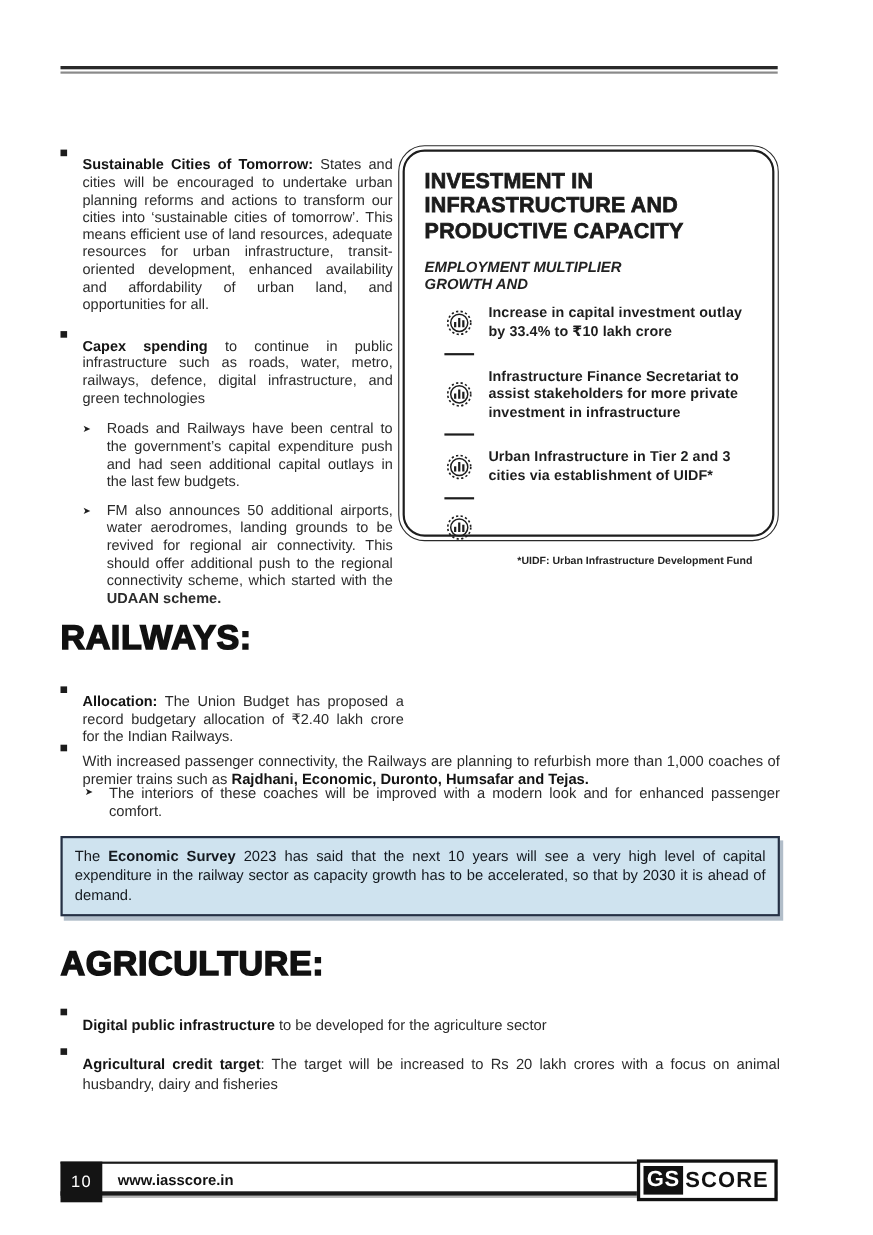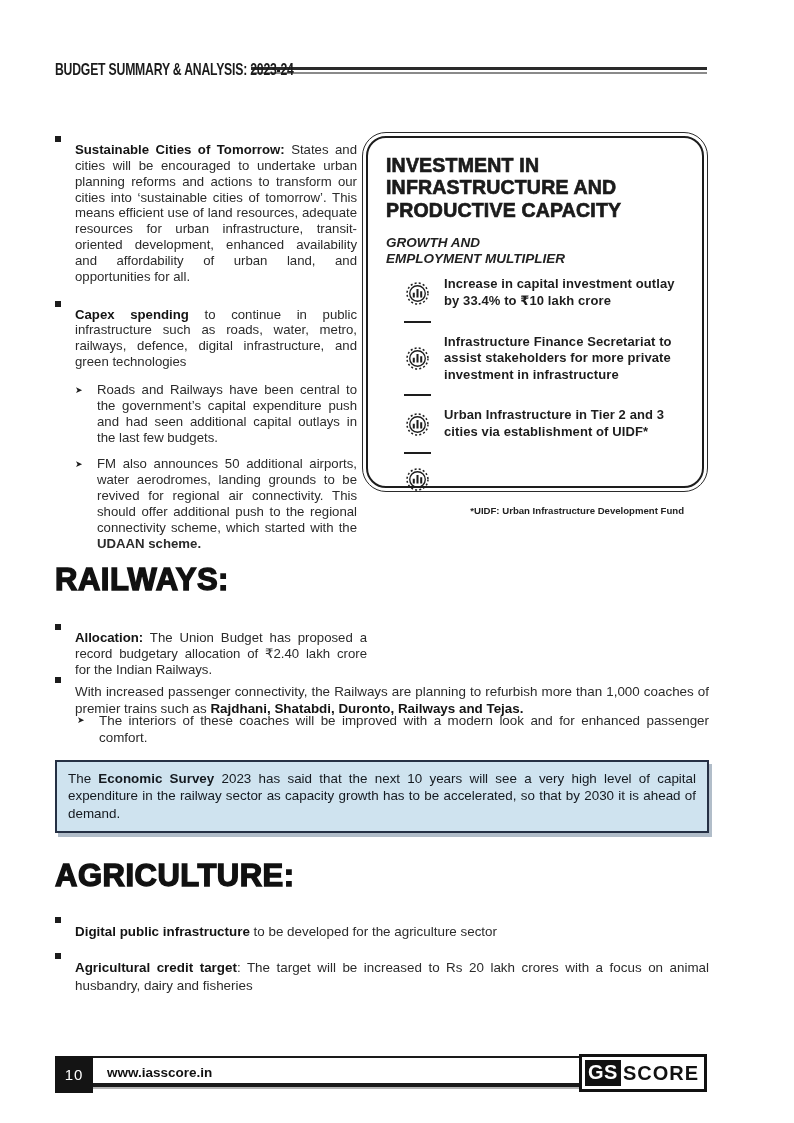--- a/index.html
+++ b/index.html
@@ -88,23 +88,20 @@
     position:absolute; right:0; top:-4px; height:38px;
     border:3px solid #111; background:#fff; display:flex; align-items:center; padding:2px 3px;
   }
   .logo-gs { background:#111; color:#fff; font-weight:700; font-size:20px; padding:1px 3px 2px 3px; letter-spacing:0.5px; }
   .logo-score { color:#111; font-weight:700; font-size:20px; letter-spacing:1px; padding:0 2px; }
 </style>
 </head>
 <body>
 
 <div class="header">
-  <div class="header-title-wrap">
-    <span class="header-title">BUDGET SUMMARY &amp; ANALYSIS: 2023-24</span>
-  </div>
   <div class="header-rule"></div>
 </div>
 
 <div class="left-col">
   <div class="bullet-row">
     <span class="sq-marker"></span>
     <p class="bullet-text"><b>Sustainable Cities of Tomorrow:</b><span> States and cities will be encouraged to undertake urban planning reforms and actions to transform our cities into ‘sustainable cities of tomorrow’. This means efficient use of land resources, adequate resources for urban infrastructure, transit-oriented development, enhanced availability and affordability of urban land, and opportunities for all.</span></p>
   </div>
   <div class="bullet-row">
     <span class="sq-marker"></span>
@@ -117,22 +114,22 @@
   <div class="sub-row">
     <span class="arrow-marker">➤</span>
     <p class="sub-text"><span>FM also announces 50 additional airports, water aerodromes, landing grounds to be revived for regional air connectivity. This should offer additional push to the regional connectivity scheme, which started with the </span><b>UDAAN scheme.</b></p>
   </div>
 </div>
 
 <div class="infobox-outer">
   <div class="infobox-inner">
     <div class="infobox-title">INVESTMENT IN INFRASTRUCTURE AND PRODUCTIVE CAPACITY</div>
     <div class="infobox-subtitle">
+      <div>EMPLOYMENT MULTIPLIER</div>
       <div>GROWTH AND</div>
-      <div>EMPLOYMENT MULTIPLIER</div>
     </div>
     <div class="info-items">
 
       <div class="info-item">
         <svg class="info-icon" viewBox="0 0 40 40">
           <circle cx="20" cy="20" r="15.5" fill="none" stroke="#1d1d1d" stroke-width="2.2" stroke-dasharray="3 3.2"></circle>
           <circle cx="20" cy="20" r="11.5" fill="none" stroke="#1d1d1d" stroke-width="2"></circle>
           <path d="M14.5 26 V19 M20 26 V13.5 M25.5 26 V16.5" stroke="#1d1d1d" stroke-width="3" fill="none"></path>
         </svg>
         <div class="info-text">Increase in capital investment outlay by 33.4% to ₹10 lakh crore</div>
@@ -176,21 +173,21 @@
 <div class="rail-b1">
   <div class="bullet-row">
     <span class="sq-marker"></span>
     <p class="bullet-text"><b>Allocation:</b><span> The Union Budget has proposed a record budgetary allocation of ₹2.40 lakh crore for the Indian Railways.</span></p>
   </div>
 </div>
 
 <div class="rail-b2">
   <div class="bullet-row">
     <span class="sq-marker"></span>
-    <p class="bullet-text wide-text"><span>With increased passenger connectivity, the Railways are planning to refurbish more than 1,000 coaches of premier trains such as </span><b>Rajdhani, Shatabdi, Duronto, Railways and Tejas.</b></p>
+    <p class="bullet-text wide-text"><span>With increased passenger connectivity, the Railways are planning to refurbish more than 1,000 coaches of premier trains such as </span><b>Rajdhani, Economic, Duronto, Humsafar and Tejas.</b></p>
   </div>
 </div>
 
 <div class="rail-sub">
   <div class="sub-row" style="margin-left:0;">
     <span class="arrow-marker">➤</span>
     <p class="sub-text wide-text">The interiors of these coaches will be improved with a modern look and for enhanced passenger comfort.</p>
   </div>
 </div>
 

